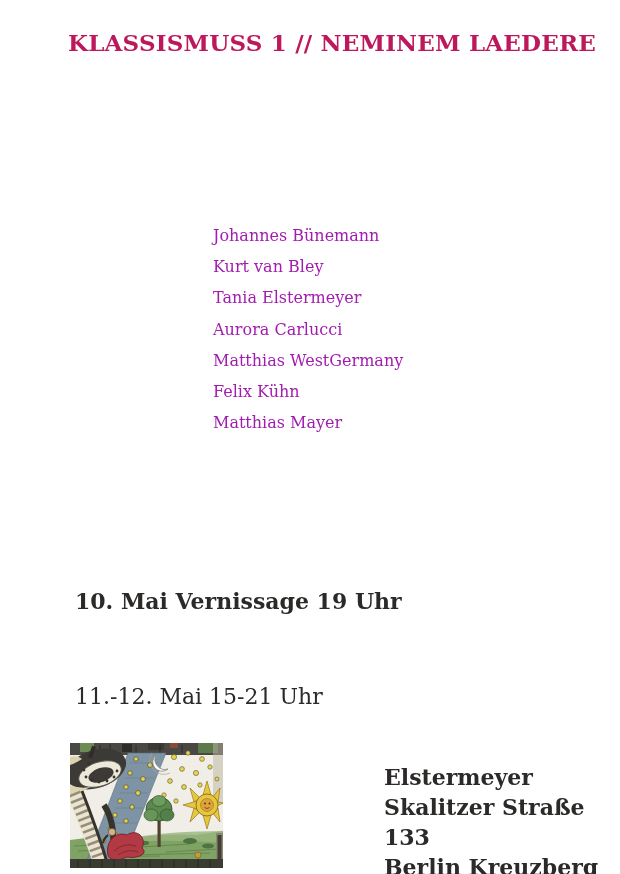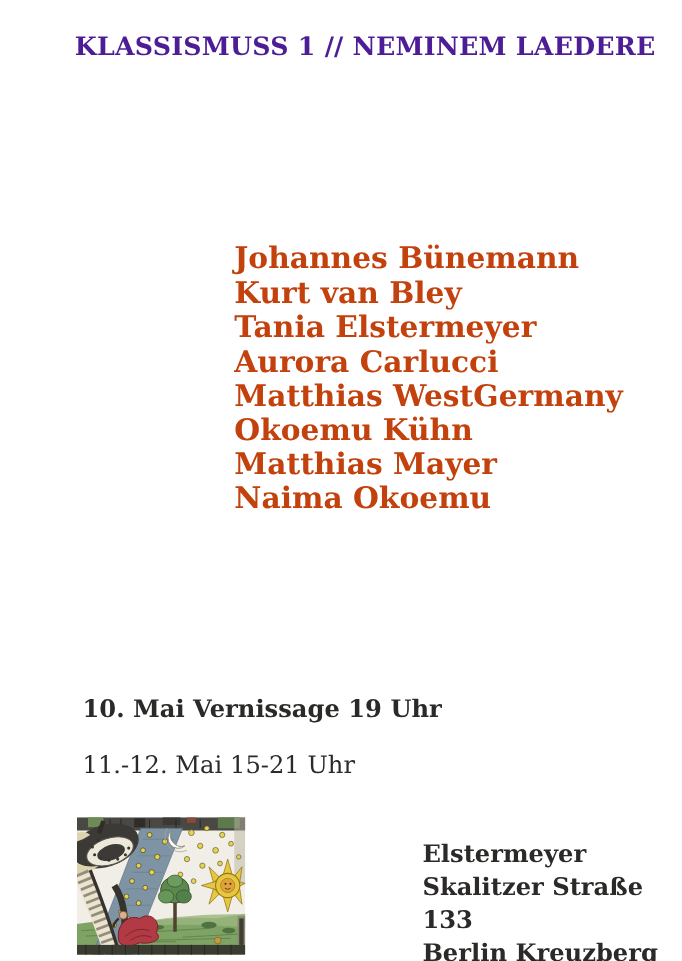--- a/index.html
+++ b/index.html
@@ -17,35 +17,35 @@
     color: #2b2a28;
   }
   .title {
     position: absolute;
     left: 68px;
     top: 29px;
     font-size: 23px;
     font-weight: bold;
     letter-spacing: 0.2px;
     white-space: nowrap;
-    color: #4c1d95;
+    color: #be185d;
   }
   .artist-list {
     position: absolute;
     left: 213px;
     top: 220px;
-    font-size: 27px;
-    font-weight: bold;
+    font-size: 16px;
+    font-weight: normal;
     line-height: 31.2px;
-    color: #c2410c;
+    color: #a21caf;
   }
   .date-line-1 {
     position: absolute;
     left: 75px;
-    top: 632px;
+    top: 588px;
     font-size: 22px;
     font-weight: bold;
     white-space: nowrap;
   }
   .date-line-2 {
     position: absolute;
     left: 75px;
     top: 684px;
     font-size: 22px;
     font-weight: normal;
@@ -74,23 +74,22 @@
 <div class="page">
 
   <div class="title">KLASSISMUSS 1 // NEMINEM LAEDERE</div>
 
   <div class="artist-list">
     <div>Johannes Bünemann</div>
     <div>Kurt van Bley</div>
     <div>Tania Elstermeyer</div>
     <div>Aurora Carlucci</div>
     <div>Matthias WestGermany</div>
-    <div>Okoemu Kühn</div>
+    <div>Felix Kühn</div>
     <div>Matthias Mayer</div>
-    <div>Naima Okoemu</div>
   </div>
 
   <div class="date-line-1">10. Mai Vernissage 19 Uhr</div>
 
   <div class="date-line-2">11.-12. Mai 15-21 Uhr</div>
 
   <div class="engraving">
     <svg width="153" height="125" viewBox="0 0 153 125" xmlns="http://www.w3.org/2000/svg">
 
       <rect x="0" y="0" width="153" height="125" fill="#f0eee6"></rect>

